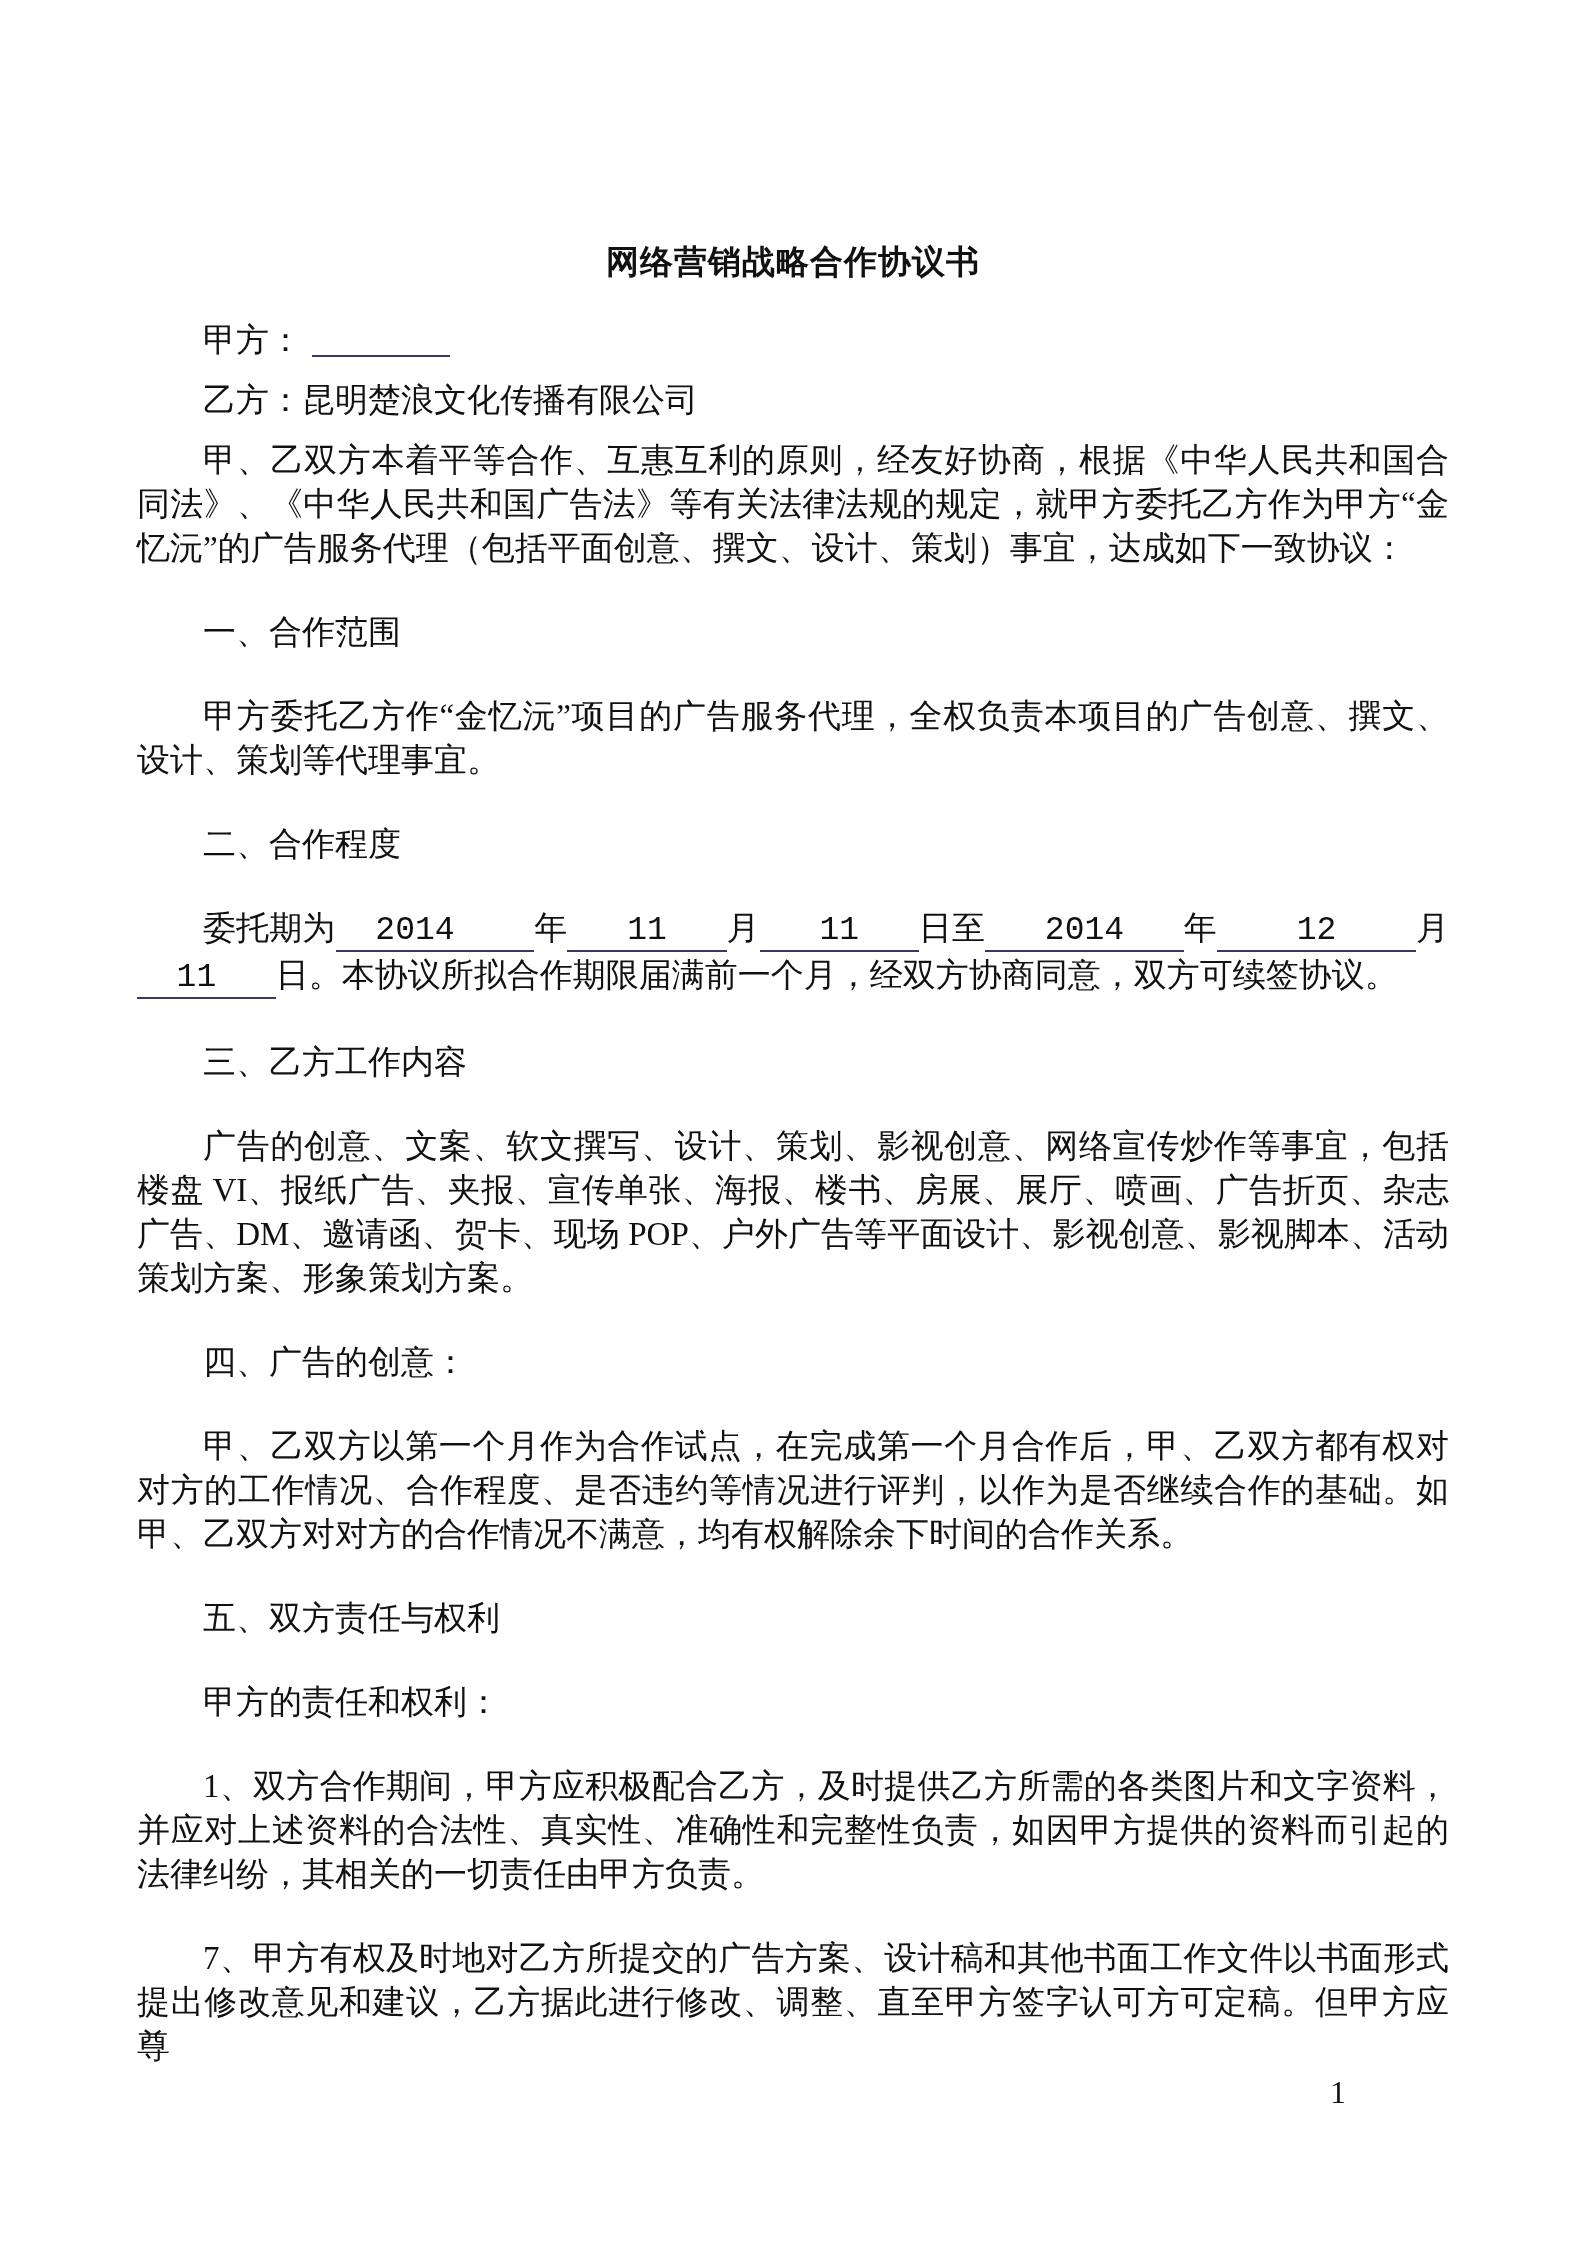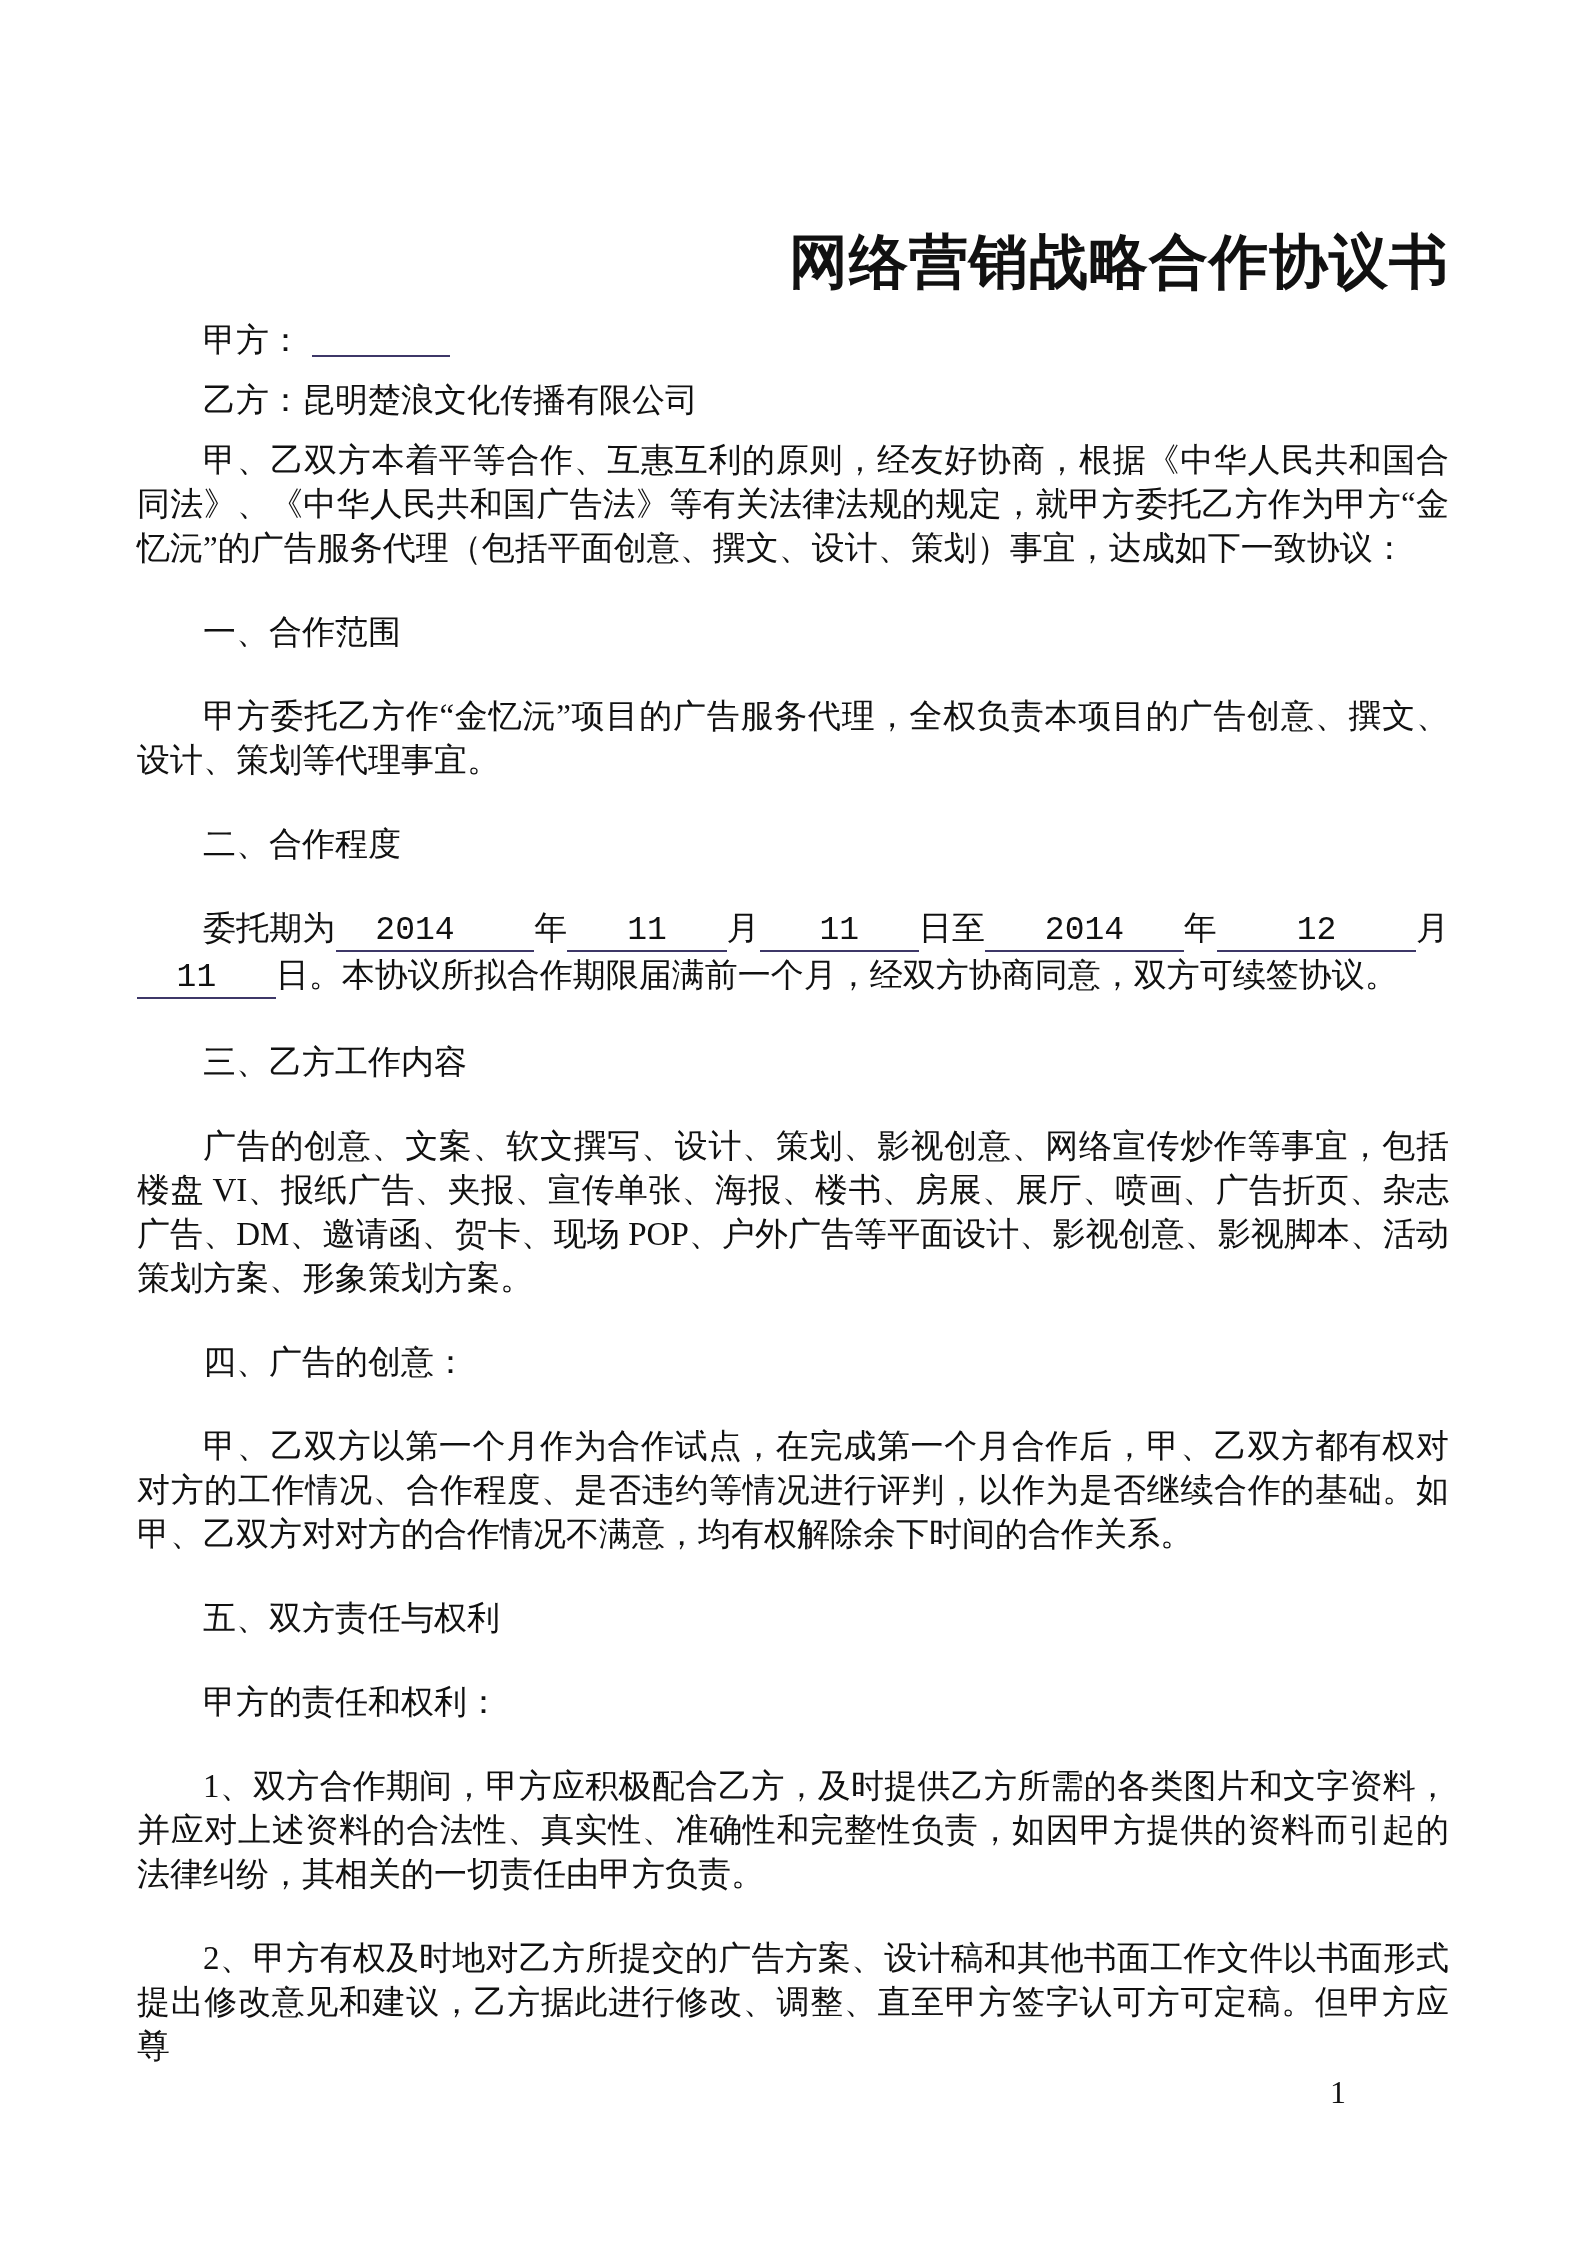--- a/index.html
+++ b/index.html
@@ -11,23 +11,23 @@
     height: 2244px;
     background: var(--paper);
     color: var(--ink);
     padding: 230px 137px 0 137px;
     font-family: "Liberation Serif", "DejaVu Serif", serif;
     overflow: hidden;
   }
   .doc-title {
     font-family: "Liberation Sans", "DejaVu Sans", sans-serif;
     font-weight: bold;
-    font-size: 59px;
+    font-size: 33px;
     line-height: 64px;
-    text-align: right;
+    text-align: center;
     letter-spacing: 1px;
     margin: 0 0 24px 0;
   }
   .para {
     font-size: 33px;
     line-height: 44px;
     text-align: justify;
     text-indent: 66px;
     margin: 0 0 40px 0;
   }
@@ -77,17 +77,17 @@
 
   <p class="para">三、乙方工作内容</p>
   <p class="para">广告的创意、文案、软文撰写、设计、策划、影视创意、网络宣传炒作等事宜，包括楼盘 VI、报纸广告、夹报、宣传单张、海报、楼书、房展、展厅、喷画、广告折页、杂志广告、DM、邀请函、贺卡、现场 POP、户外广告等平面设计、影视创意、影视脚本、活动策划方案、形象策划方案。</p>
 
   <p class="para">四、广告的创意：</p>
   <p class="para">甲、乙双方以第一个月作为合作试点，在完成第一个月合作后，甲、乙双方都有权对对方的工作情况、合作程度、是否违约等情况进行评判，以作为是否继续合作的基础。如甲、乙双方对对方的合作情况不满意，均有权解除余下时间的合作关系。</p>
 
   <p class="para">五、双方责任与权利</p>
   <p class="para">甲方的责任和权利：</p>
   <p class="para">1、双方合作期间，甲方应积极配合乙方，及时提供乙方所需的各类图片和文字资料，并应对上述资料的合法性、真实性、准确性和完整性负责，如因甲方提供的资料而引起的法律纠纷，其相关的一切责任由甲方负责。</p>
-  <p class="para">2、甲方有权及时地对乙方所提交的广告方案、设计稿和其他书面工作文件以书面形式提出修改意见和建议，乙方据此进行修改、调整、直至甲方签字认可方可定稿。但甲方应尊</p>
+  <p class="para">7、甲方有权及时地对乙方所提交的广告方案、设计稿和其他书面工作文件以书面形式提出修改意见和建议，乙方据此进行修改、调整、直至甲方签字认可方可定稿。但甲方应尊</p>
 
   <div class="page-number">1</div>
 
 </div>
 
 </body></html>

